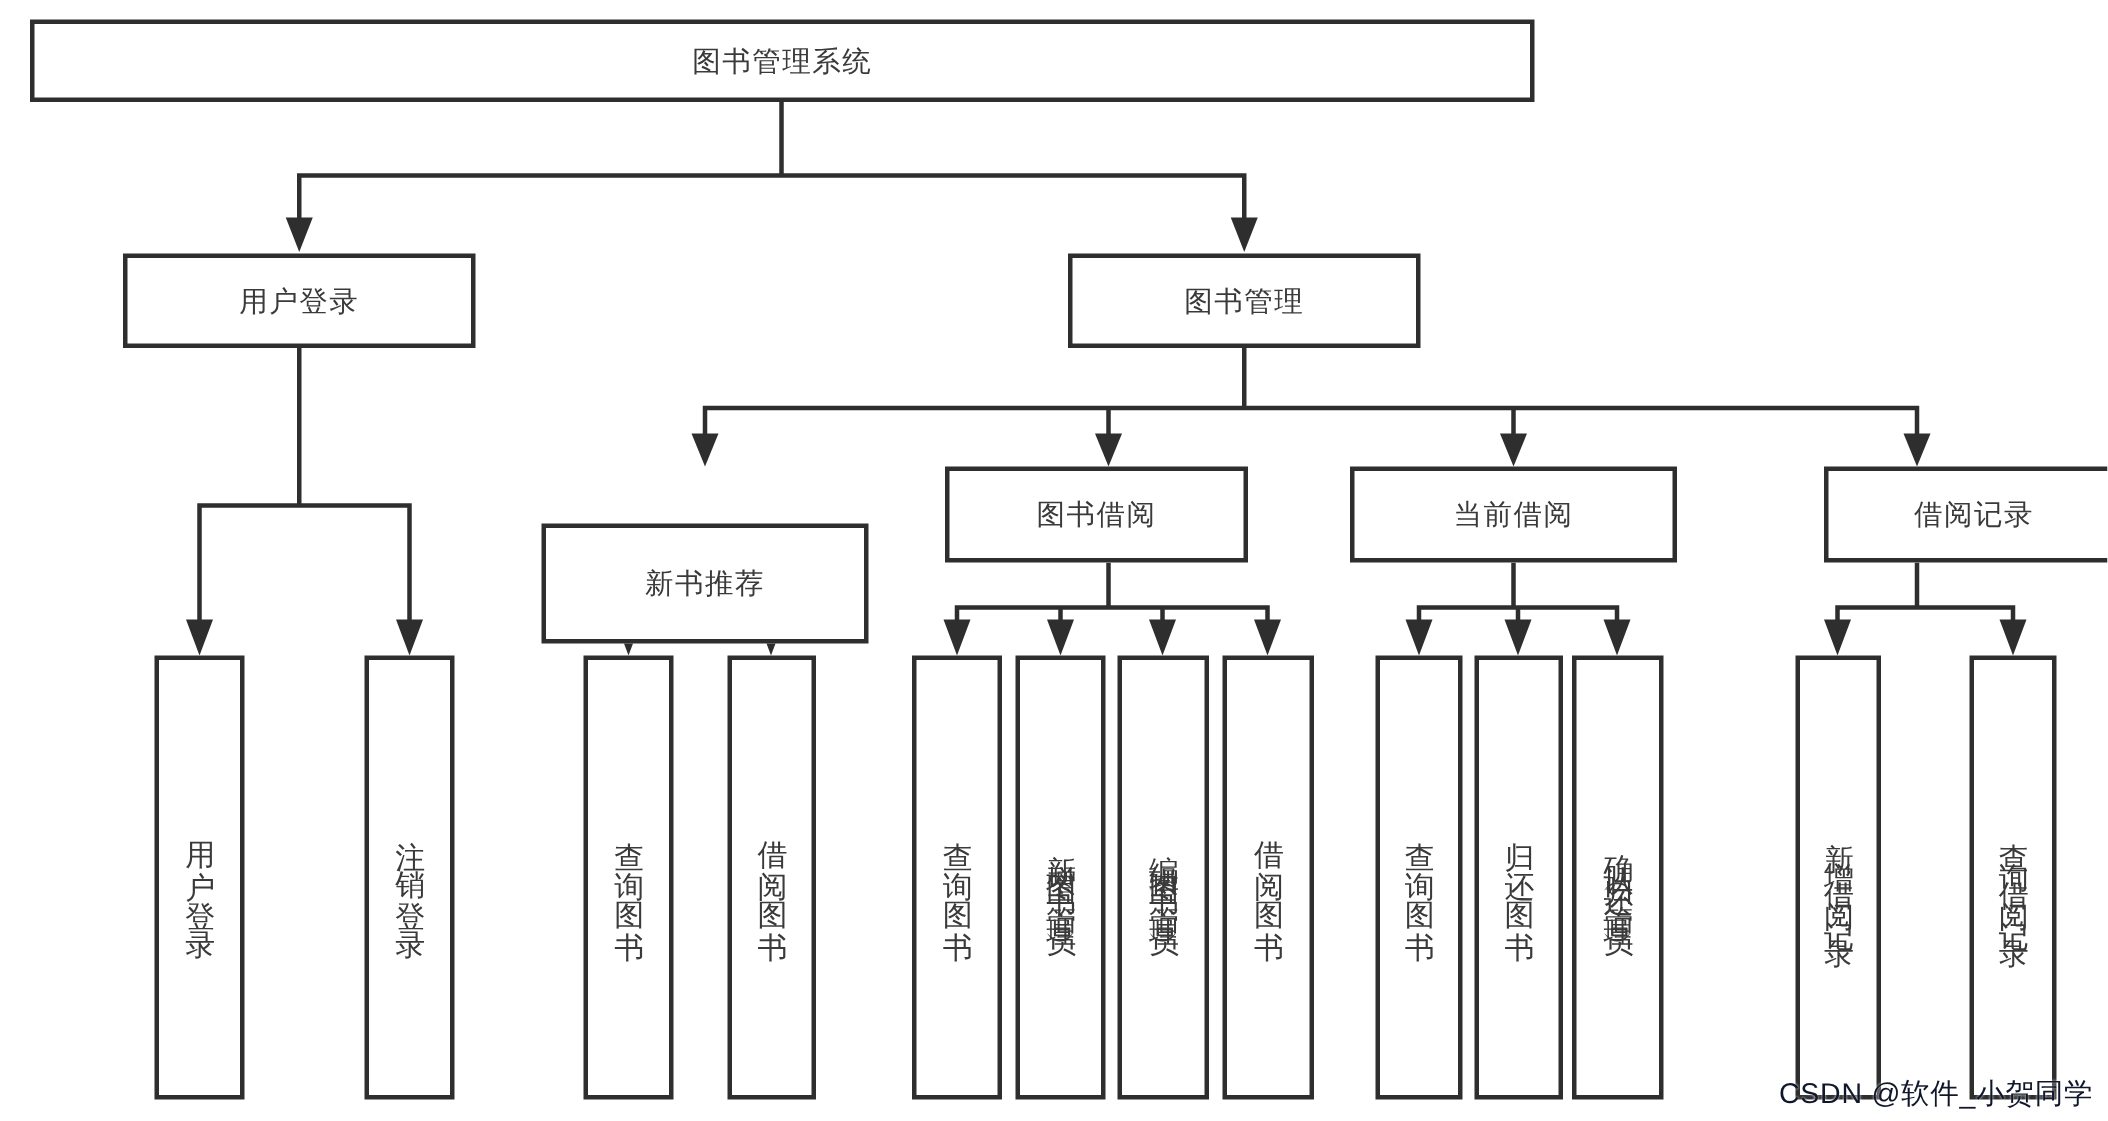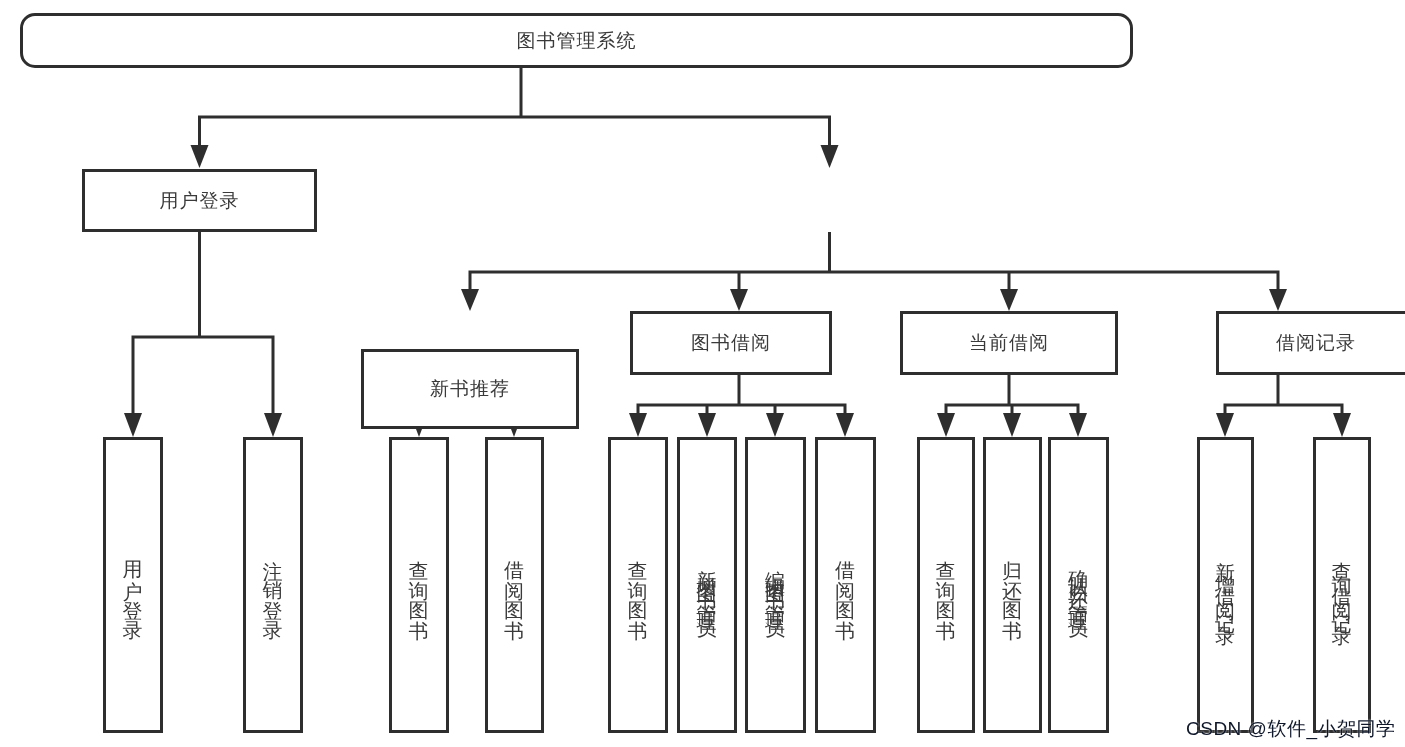--- a/index.html
+++ b/index.html
@@ -24,21 +24,21 @@
   .leaf { z-index:2; }
   .vlabel {
     writing-mode:vertical-rl;
     text-orientation:mixed;
     font-size:20px;
     color:#3a3a3a;
     line-height:1;
     white-space:nowrap;
   }
   
-  .b-root   { left:20px;  top:13px;  width:1113px; height:55px;border-radius:15px; }
+  .b-root   { left:20px;  top:13px;  width:1003px; height:55px; }
   
   .b-login  { left:82px;  top:169px; width:235px; height:63px; }
   .b-mgmt   { left:712px; top:169px; width:235px; height:63px; }
   
   .b-g1 { left:361px;  top:311px; width:218px; height:80px;margin-top:38px; }
   .b-g2 { left:630px;  top:311px; width:202px; height:64px; }
   .b-g3 { left:900px;  top:311px; width:218px; height:64px;align-items:center; }
   .b-g4 { left:1169px; top:311px; width:200px; height:64px;margin-left:47px; }
   
   .b-a1 { left:103px;  top:437px; width:60px; height:296px; }
@@ -110,20 +110,23 @@
     </g>
   </svg>
 
   <div class="box b-root">
     <span class="hlabel">图书管理系统</span>
   </div>
 
   <div class="box b-login">
     <span class="hlabel">用户登录</span>
   </div>
+  <div class="box b-mgmt">
+    <span class="hlabel">图书管理</span>
+  </div>
 
   <div class="box b-g1">
     <span class="hlabel">新书推荐</span>
   </div>
   <div class="box b-g2">
     <span class="hlabel">图书借阅</span>
   </div>
   <div class="box b-g3">
     <span class="hlabel">当前借阅</span>
   </div>

